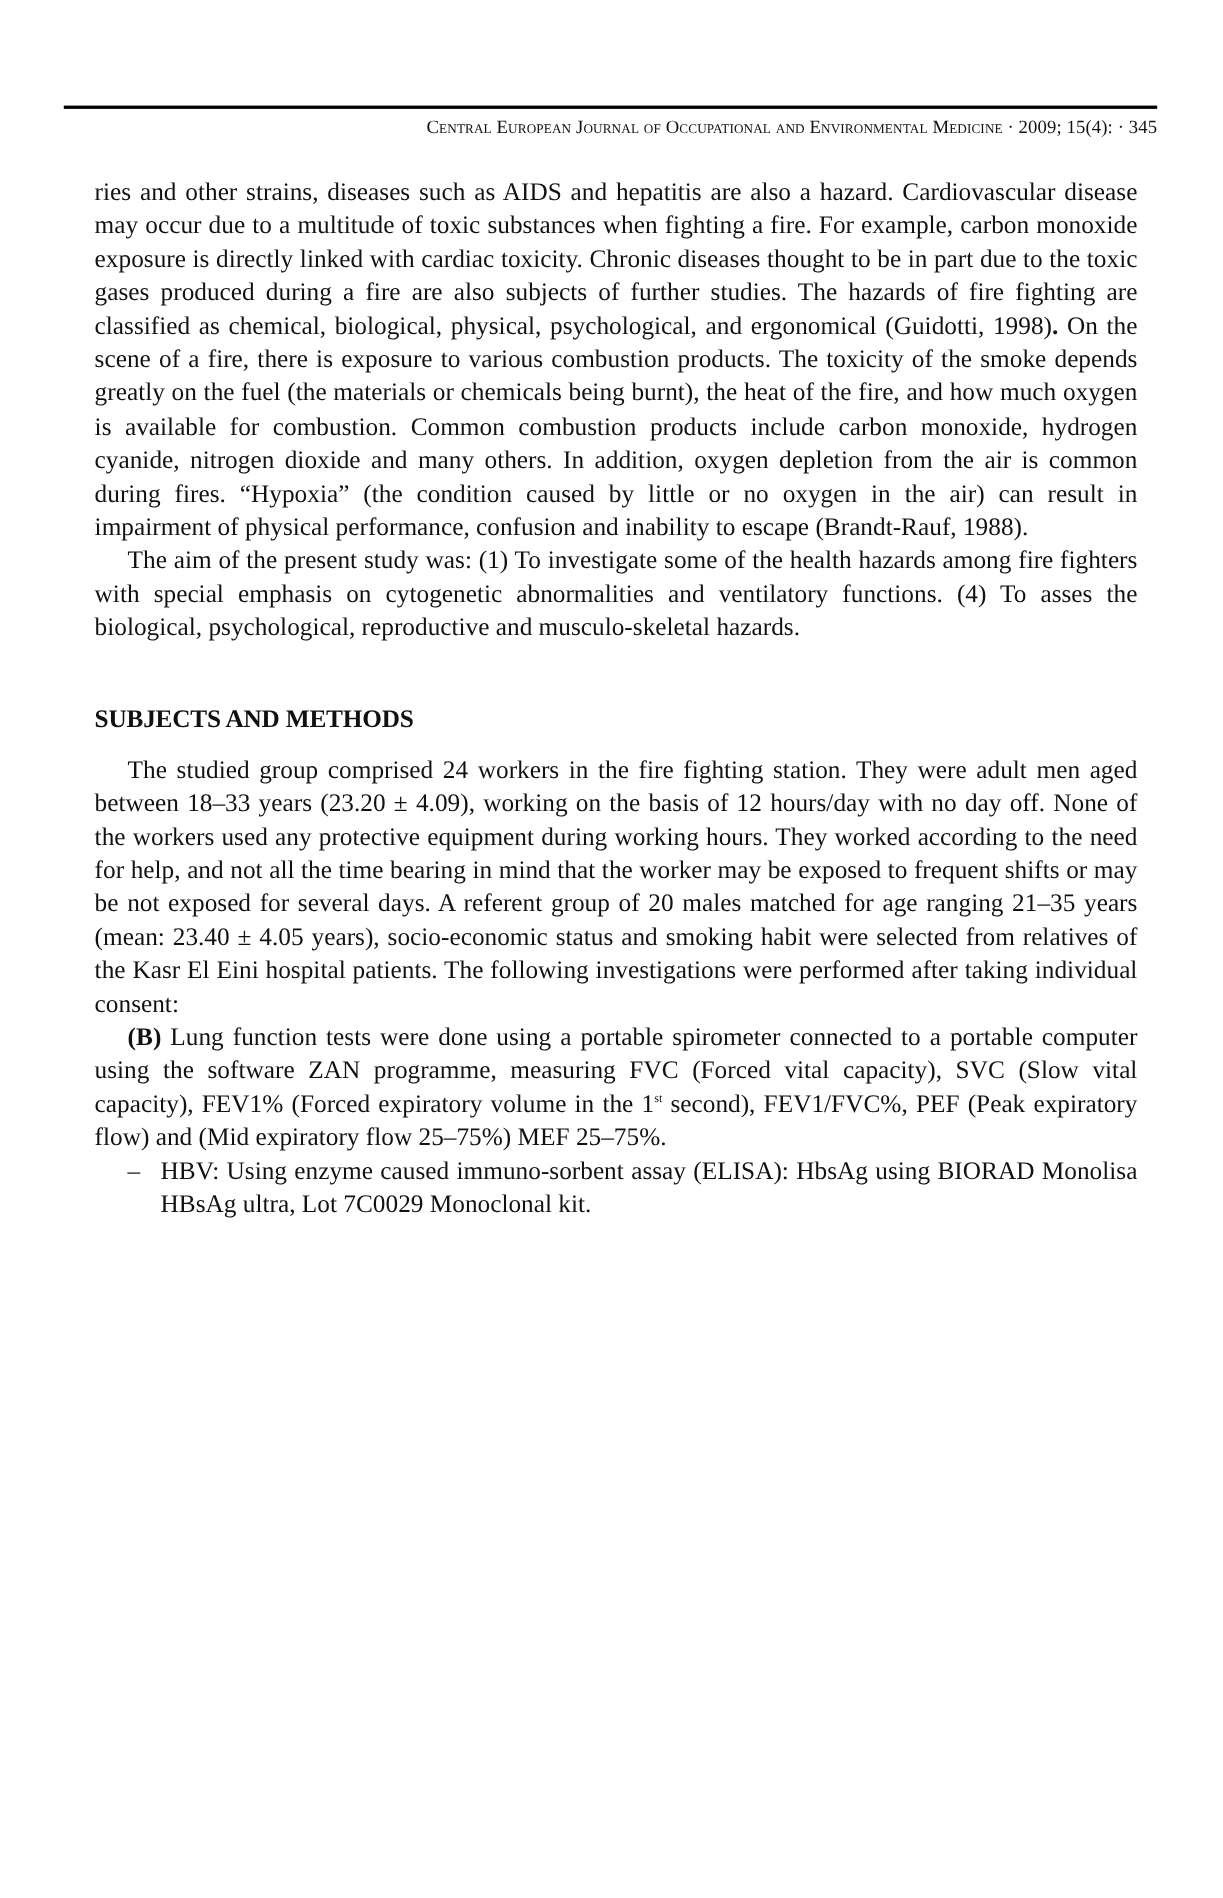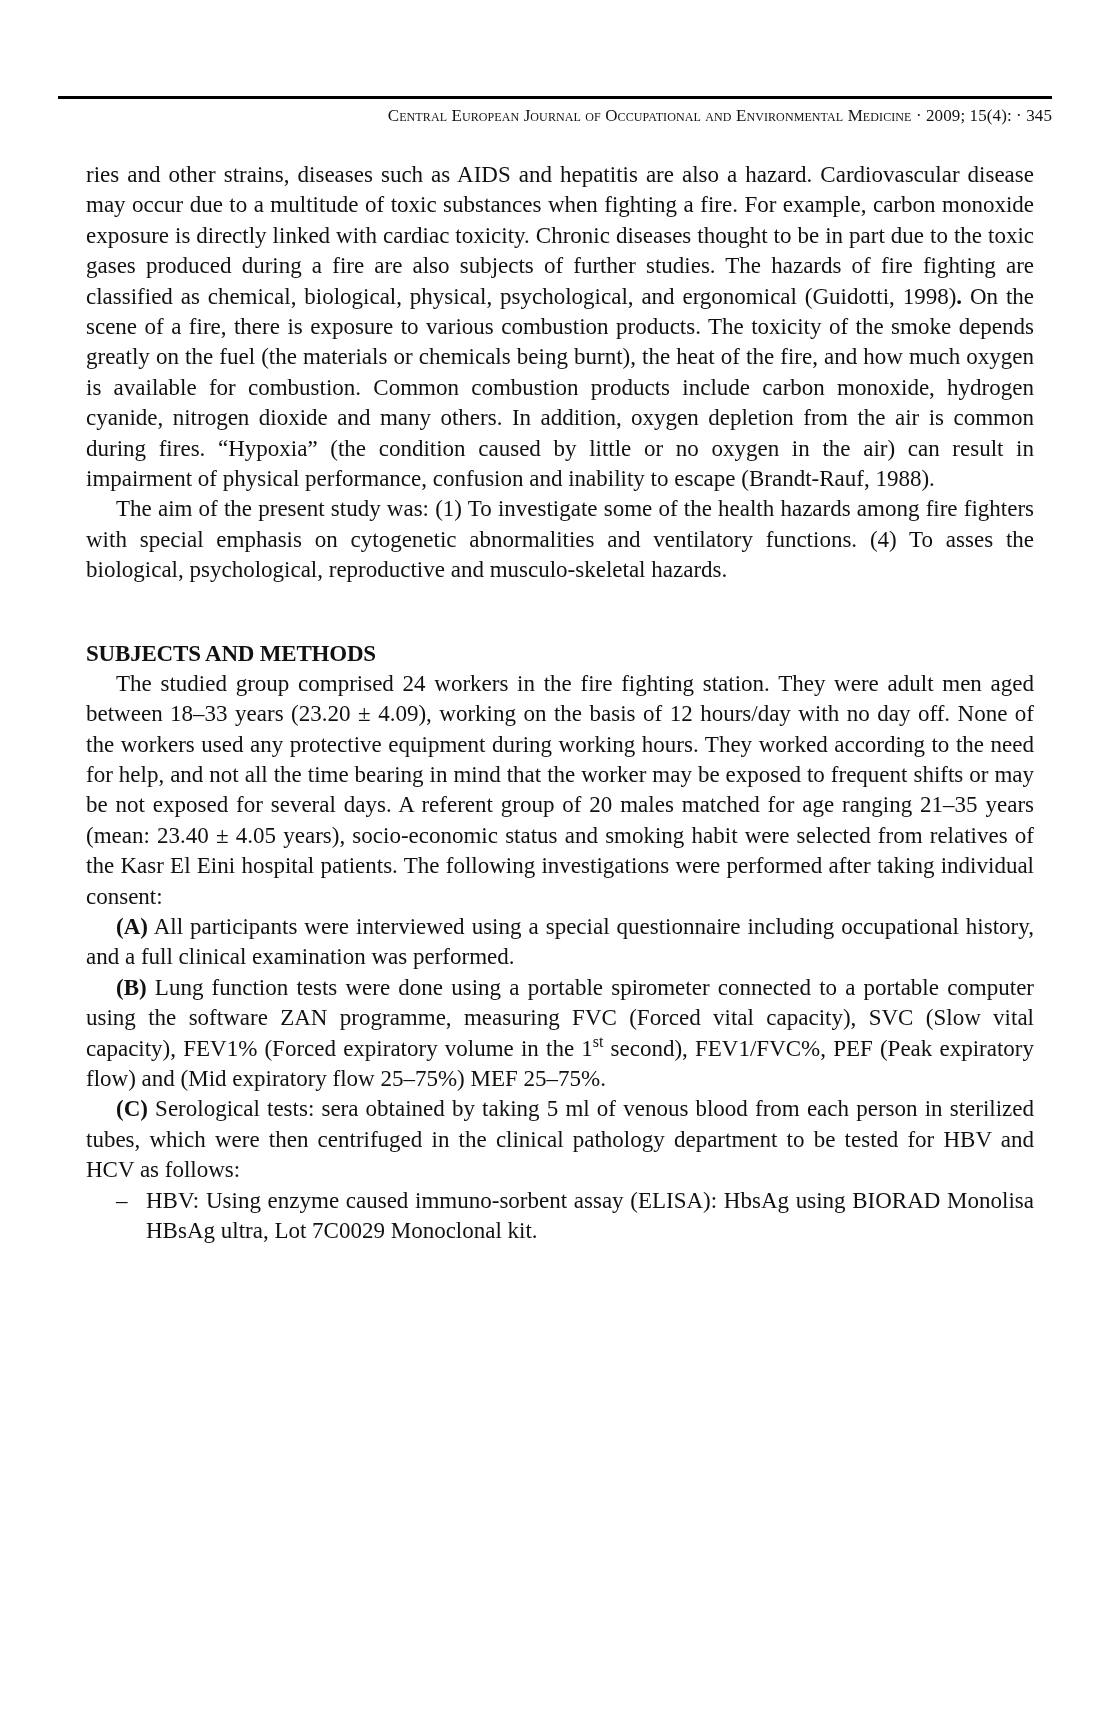--- a/index.html
+++ b/index.html
@@ -6,42 +6,40 @@
   body { width: 1112px; height: 1725px; position: relative; overflow: hidden;
          font-family: "Liberation Serif", "DejaVu Serif", serif; color: #111; }
   .header { position: absolute; left: 58px; top: 62px; width: 994px; text-align: right;
             font-size: 17px; letter-spacing: 0.1px; margin-top: 44px; }
   .header .sc { font-variant: small-caps; }
   .rule { position: absolute; left: 58px; top: 96px; width: 994px; height: 3px; background: #000; }
   .content { position: absolute; left: 86px; top: 160px; width: 948px;
              font-size: 23px; line-height: 30.4px; }
   p { margin: 0; text-align: justify; hyphens: manual; }
   p.indent { text-indent: 30px; }
-  h2 { margin: 53px 0 0 0; font-size: 23px; font-weight: bold; line-height: 30px; letter-spacing: -0.2px; }
+  h2 { margin: 53px 0 16px 0; font-size: 23px; font-weight: bold; line-height: 30px; letter-spacing: -0.2px; }
   .after-h { margin-top: 37px; }
   b { font-weight: bold; }
-  sup { font-size: 16px; line-height: 0; vertical-align: 9px; }
+  sup { font-size: 11px; line-height: 0; vertical-align: 9px; }
   .dash-item { position: relative; padding-left: 30px; text-align: justify; }
   .dash-item .dash { position: absolute; left: 0; top: 0; }
 </style>
 </head>
 <body>
 
 <div class="header">
   <span class="sc">Central European Journal of Occupational and Environmental Medicine</span><span> · 2009; 15(4): · 345</span>
 </div>
 <div class="rule"></div>
 
 <div class="content">
   <p><span>ries and other strains, diseases such as AIDS and hepatitis are also a hazard. Car­diovascular disease may occur due to a multitude of toxic substances when fighting a fire. For example, carbon monoxide exposure is directly linked with cardiac toxicity. Chronic diseases thought to be in part due to the toxic gases produced during a fire are also subjects of further studies. The hazards of fire fighting are classified as chemical, biological, physical, psychological, and ergonomical (Guidotti, 1998)</span><b>.</b><span> On the scene of a fire, there is exposure to various combustion products. The toxicity of the smoke depends greatly on the fuel (the materials or chemicals being burnt), the heat of the fire, and how much oxygen is available for combustion. Common combustion products include carbon monoxide, hydrogen cyanide, nitrogen dioxide and many others. In addition, oxygen depletion from the air is common during fires. “Hypoxia” (the condition caused by little or no oxygen in the air) can result in impairment of physical performance, confusion and inability to escape (Brandt-Rauf, 1988).</span></p>
   <p class="indent">The aim of the present study was: (1) To investigate some of the health hazards among fire fighters with special emphasis on cytogenetic abnormalities and ventila­tory functions. (4) To asses the biological, psychological, reproductive and mus­culo-skeletal hazards.</p>
 
   <h2>SUBJECTS AND METHODS</h2>
 
   <p class="indent">The studied group comprised 24 workers in the fire fighting station. They were adult men aged between 18–33 years (23.20 ± 4.09), working on the basis of 12 hours/day with no day off. None of the workers used any protective equipment during working hours. They worked according to the need for help, and not all the time bearing in mind that the worker may be exposed to frequent shifts or may be not exposed for several days. A referent group of 20 males matched for age ranging 21–35 years (mean: 23.40 ± 4.05 years), socio-economic status and smoking habit were selected from relatives of the Kasr El Eini hospital patients. The following in­vestigations were performed after taking individual consent:</p>
-  <p class="indent"><b>(A)</b><span> All participants were interviewed using a special questionnaire including oc­cupational history, and a full clinical examination was performed.</span></p>
   <p class="indent"><b>(B)</b><span> Lung function tests were done using a portable spirometer connected to a port­able computer using the software ZAN programme, measuring FVC (Forced vital capacity), SVC (Slow vital capacity), FEV1% (Forced expiratory volume in the 1</span><sup>st</sup><span> second), FEV1/FVC%, PEF (Peak expiratory flow) and (Mid expiratory flow 25–75%) MEF 25–75%.</span></p>
-  <p class="indent"><b>(C)</b><span> Serological tests: sera obtained by taking 5 ml of venous blood from each person in sterilized tubes, which were then centrifuged in the clinical pathology de­partment to be tested for HBV and HCV as follows:</span></p>
   <div class="dash-item" style="margin-left:30px;">
     <span class="dash">–</span>
     <span>HBV: Using enzyme caused immuno-sorbent assay (ELISA): HbsAg using BIORAD Monolisa HBsAg ultra, Lot 7C0029 Monoclonal kit.</span>
   </div>
 </div>
 
 </body></html>

